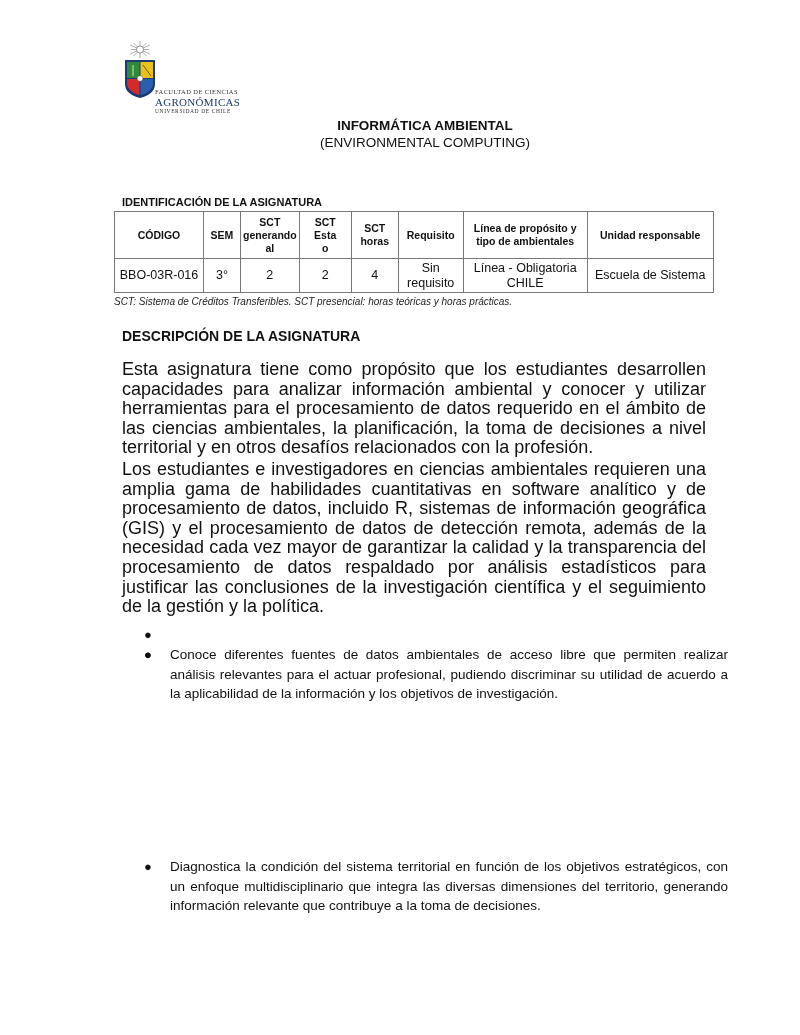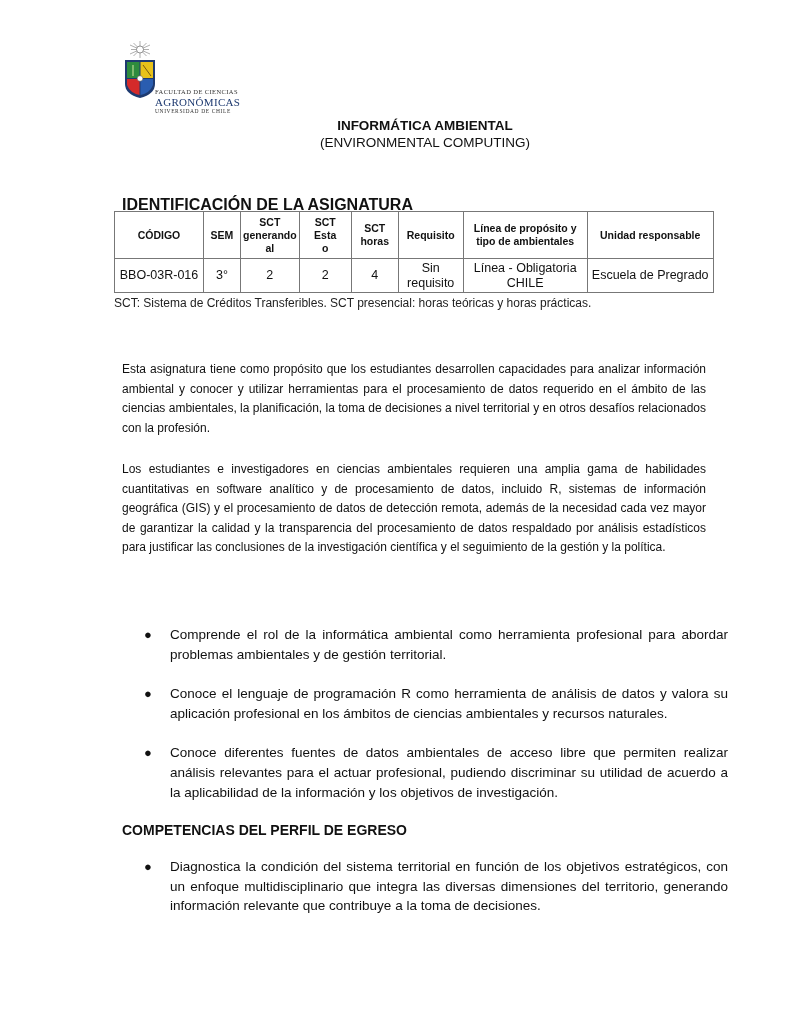--- a/index.html
+++ b/index.html
@@ -8,29 +8,29 @@
 
     .logo { position: absolute; left: 120px; top: 38px; width: 120px; height: 62px; }
     .logo-text { position: absolute; left: 155px; top: 67px; line-height: 1; }
     .logo-l1 { font-family: "Liberation Serif", serif; font-size: 6.5px; letter-spacing: 0.4px; color: #333; display: block; }
     .logo-l2 { font-family: "Liberation Serif", serif; font-size: 11px; letter-spacing: 0.3px; color: #1e3a70; display: block; margin-top: 1px; }
     .logo-l3 { font-family: "Liberation Serif", serif; font-size: 5.5px; letter-spacing: 0.6px; color: #333; display: block; margin-top: 1px; }
 
     .title { position: absolute; left: 0; width: 850px; text-align: center; top: 118px; font-weight: bold; font-size: 13.5px; }
     .subtitle { position: absolute; left: 0; width: 850px; text-align: center; top: 135px; font-size: 13.5px; }
 
-    .h-ident { position: absolute; left: 122px; top: 196px; font-weight: bold; font-size: 16px; }
+    .h-ident { position: absolute; left: 122px; top: 196px; font-weight: bold; font-size: 11px; }
     table.ident { position: absolute; left: 114px; top: 211px; border-collapse: collapse; font-size: 11px; }
     table.ident th, table.ident td { border: 1px solid #777; text-align: center; vertical-align: middle; padding: 0 2px; }
     table.ident th { font-weight: bold; font-size: 10.5px; line-height: 13px; height: 46px; }
     table.ident td { font-size: 12.5px; line-height: 15px; height: 33px; }
-    .note { position: absolute; left: 114px; top: 296px; font-size: 12px; color: #222; }
+    .note { position: absolute; left: 114px; top: 296px; font-size: 10px; color: #222; font-style: italic; }
 
     .h-sec { position: absolute; left: 122px; font-weight: bold; font-size: 14px; }
-    .para { position: absolute; left: 122px; width: 584px; font-size: 12px; line-height: 19.6px; text-align: justify; }
+    .para { position: absolute; left: 122px; width: 584px; font-size: 18px; line-height: 19.6px; text-align: justify; }
     .bullet-list { position: absolute; left: 122px; width: 606px; margin: 0; padding: 0; list-style: none; }
     .bullet-item { position: relative; padding-left: 48px; font-size: 13.5px; line-height: 19.6px; text-align: justify; }
     .bullet-dot { position: absolute; left: 22px; top: 0; font-size: 13px; }
   </style>
 </head>
 <body>
 
 <div class="page">
 
   <div class="logo">
@@ -99,45 +99,43 @@
         <td>2</td>
         <td>4</td>
         <td>
           <span>Sin</span><br>
           <span>requisito</span>
         </td>
         <td>
           <span>Línea - Obligatoria</span><br>
           <span>CHILE</span>
         </td>
-        <td>Escuela de Pregrado</td>
+        <td>Escuela de Sistema</td>
       </tr>
     </tbody>
   </table>
   <div class="note">SCT: Sistema de Créditos Transferibles. SCT presencial: horas teóricas y horas prácticas.</div>
 
+  <div class="h-sec" style="top:328px">DESCRIPCIÓN DE LA ASIGNATURA</div>
   <p class="para" style="top:360px;margin:0">Esta asignatura tiene como propósito que los estudiantes desarrollen capacidades para analizar información ambiental y conocer y utilizar herramientas para el procesamiento de datos requerido en el ámbito de las ciencias ambientales, la planificación, la toma de decisiones a nivel territorial y en otros desafíos relacionados con la profesión.</p>
   <p class="para" style="top:460px;margin:0">Los estudiantes e investigadores en ciencias ambientales requieren una amplia gama de habilidades cuantitativas en software analítico y de procesamiento de datos, incluido R, sistemas de información geográfica (GIS) y el procesamiento de datos de detección remota, además de la necesidad cada vez mayor de garantizar la calidad y la transparencia del procesamiento de datos respaldado por análisis estadísticos para justificar las conclusiones de la investigación científica y el seguimiento de la gestión y la política.</p>
 
   <ul class="bullet-list" style="top:625px">
     <li class="bullet-item" style="margin-bottom:20px">
       <span class="bullet-dot">●</span>
-      <span>Comprende el rol de la informática ambiental como herramienta profesional para abordar problemas ambientales y de gestión territorial.</span>
     </li>
     <li class="bullet-item" style="margin-bottom:20px">
       <span class="bullet-dot">●</span>
-      <span>Conoce el lenguaje de programación R como herramienta de análisis de datos y valora su aplicación profesional en los ámbitos de ciencias ambientales y recursos naturales.</span>
     </li>
     <li class="bullet-item">
       <span class="bullet-dot">●</span>
       <span>Conoce diferentes fuentes de datos ambientales de acceso libre que permiten realizar análisis relevantes para el actuar profesional, pudiendo discriminar su utilidad de acuerdo a la aplicabilidad de la información y los objetivos de investigación.</span>
     </li>
   </ul>
 
-  <div class="h-sec" style="top:822px">COMPETENCIAS DEL PERFIL DE EGRESO</div>
   <ul class="bullet-list" style="top:857px">
     <li class="bullet-item">
       <span class="bullet-dot">●</span>
       <span>Diagnostica la condición del sistema territorial en función de los objetivos estratégicos, con un enfoque multidisciplinario que integra las diversas dimensiones del territorio, generando información relevante que contribuye a la toma de decisiones.</span>
     </li>
   </ul>
 
 </div>
 
 </body></html>

